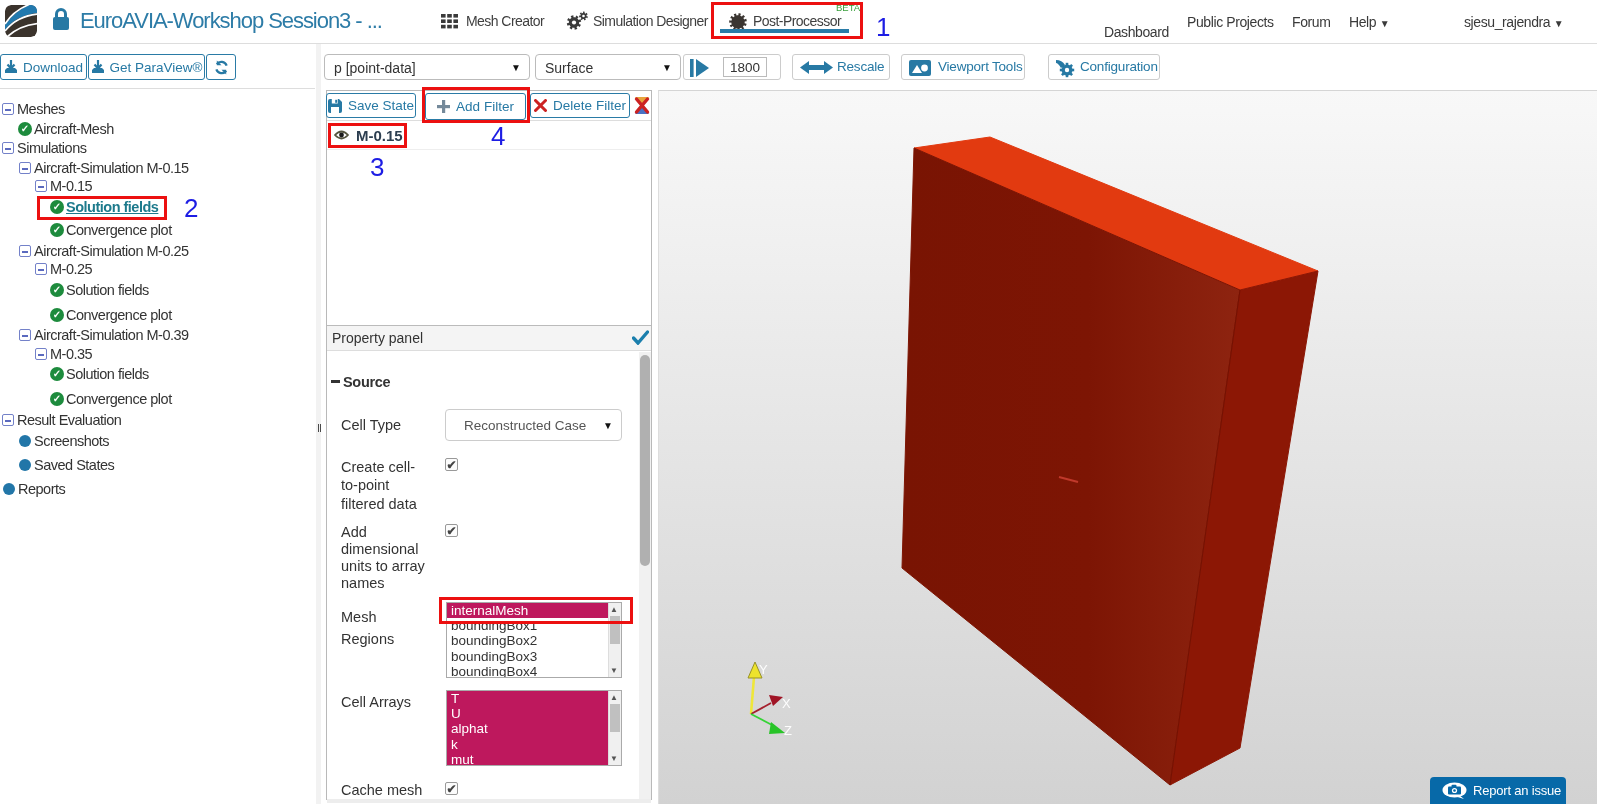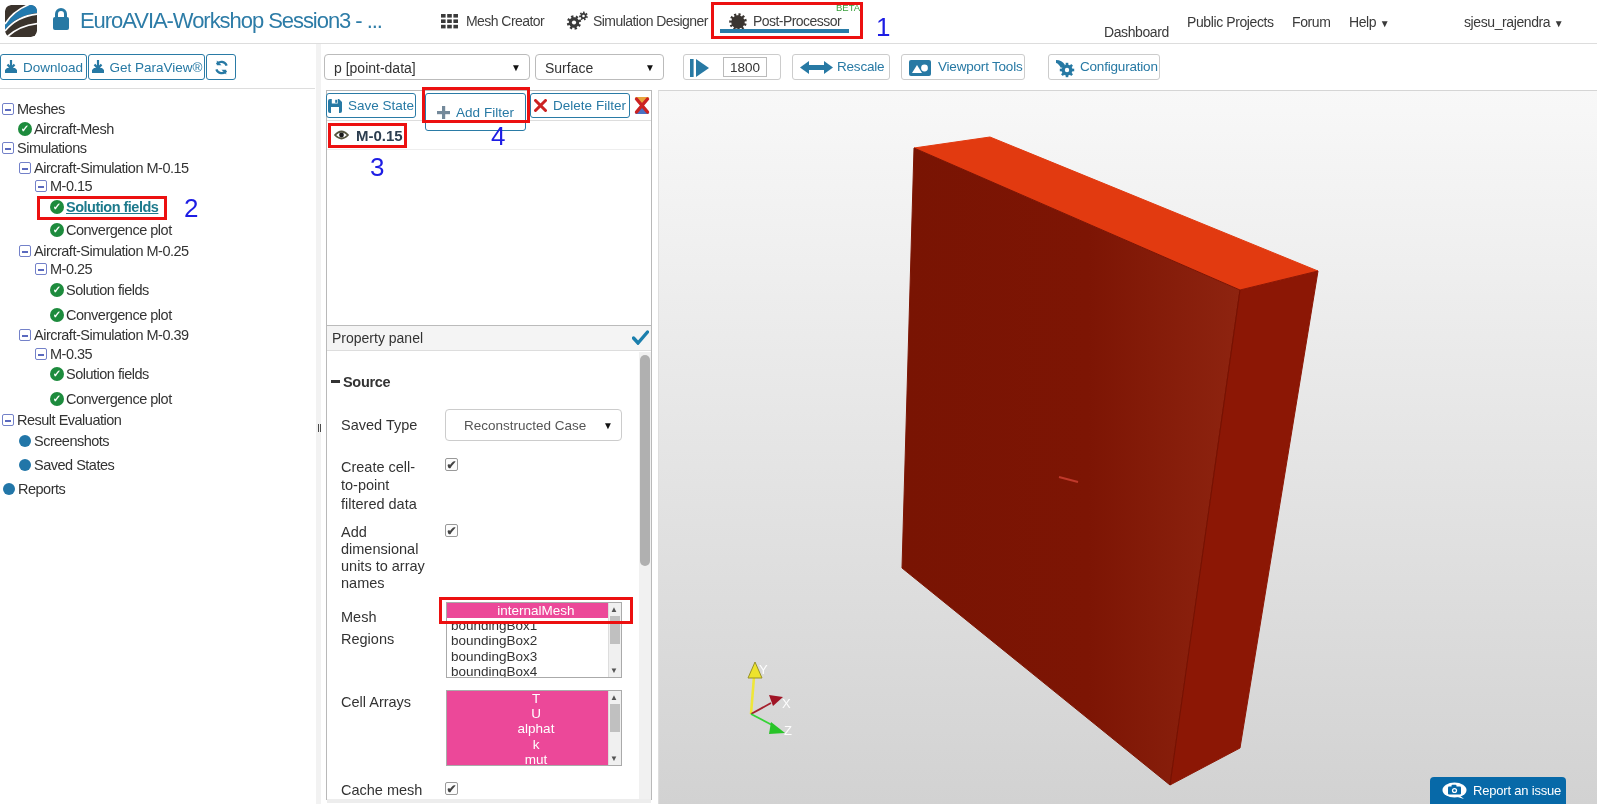--- a/index.html
+++ b/index.html
@@ -39,21 +39,21 @@
 #midpanel { position:absolute; left:316px; top:90px; width:341px; height:714px; background:#fff; }
 #filterbox { position:absolute; left:326px; top:90px; width:326px; height:710px; border:1px solid #b9b9b9; background:#fff; }
 #prophdr { position:absolute; left:327px; top:325px; width:324px; height:26px; background:#f4f4f4;
   border-top:1px solid #bbb; border-bottom:1px solid #ddd; }
 .plabel { position:absolute; font-size:14.5px; color:#333; }
 .checkbox { position:absolute; width:13px; height:13px; border:1px solid #999; border-radius:2px;
   background:#fcfcfc; color:#444; font-size:12px; line-height:12px; text-align:center; font-weight:bold;}
 .listbox { position:absolute; width:176px; height:76px; border:1px solid #aaa; background:#fff;
   font-size:13.5px; color:#333; overflow:hidden; }
 .li { height:15.2px; line-height:15.2px; padding-left:4px; white-space:nowrap; }
-.li.sel { background:#ec4899; color:#fff;text-align:center; }
+.li.sel { background:#be185d; color:#fff; }
 
 #viewport { position:absolute; left:658px; top:90px; width:939px; height:714px;
   border-left:1px solid #ddd; border-top:1px solid #d5d5d5;
   background:linear-gradient(180deg,#f8f8f8 0%,#d2d2d2 100%); }
 #reportbtn { position:absolute; left:1430px; top:777px; width:136px; height:27px;
   background:#0769a8; border-radius:4px 4px 0 0; color:#fff; font-size:13px; white-space:nowrap; }
 
 .redbox { position:absolute; border:3px solid #ec1010; background:transparent; }
 .bluenum { position:absolute; color:#1d1de4; font-size:26px; }
 </style>
@@ -190,21 +190,21 @@
   <div class="bdot" style="left:3px;top:483px"></div>
   <div class="treetxt" style="left:18px;top:481px">Reports</div>
 </div>
 
 
 <div id="toolbar"></div>
 <div class="dd" style="left:324px;top:54px;width:206px">
       <span class="lbl">p [point-data]</span>
       <span class="arr">▼</span>
     </div>
-<div class="dd" style="left:535px;top:54px;width:129px">
+<div class="dd" style="left:535px;top:54px;width:146px">
       <span class="lbl">Surface</span>
       <span class="arr">▼</span>
     </div>
 <div class="tbtn" style="left:683px;top:54px;width:98px">
   <svg class="abs" style="left:6px;top:4px" width="19" height="18" viewBox="0 0 19 18">
         <rect x="0" y="0" width="3.6" height="18" fill="#2779a4"></rect>
         <path d="M6 0 L19 9 L6 18 Z" fill="#2779a4"></path>
       </svg>
   <input class="abs" style="left: 39px; top: 2px; width: 44px; height: 20px; border: 1px solid rgb(187, 187, 187); font-size: 13.5px; color: rgb(51, 51, 51); padding-left: 6px; font-family: inherit;" value="1800">
 </div>
@@ -249,21 +249,21 @@
 <div class="btn-blue" style="left:326px;top:93px;width:90px;height:25px">
   <svg width="14" height="14" viewBox="0 0 14 14" style="margin-right:6px">
         <g fill="#2779a4">
           <path d="M0 2 a2 2 0 0 1 2-2 L11 0 L14 3 L14 12 a2 2 0 0 1 -2 2 L2 14 a2 2 0 0 1 -2-2 Z"></path>
         </g>
         <rect x="3" y="8" width="8" height="6" fill="#fff"></rect>
         <rect x="3.8" y="0" width="6" height="4.5" fill="#fff"></rect>
         <rect x="7.2" y="0.8" width="2" height="3" fill="#2779a4"></rect>
       </svg>
   Save State</div>
-<div class="btn-blue" style="left:425px;top:93px;width:101px;height:38px">
+<div class="btn-blue" style="left:425px;top:93px;width:101px;height:27px">
   <svg width="13" height="13" viewBox="0 0 13 13" style="margin-right:6px">
         <g fill="#74899a">
           <rect x="5" y="0" width="3.2" height="13"></rect>
           <rect x="0" y="5" width="13" height="3.2"></rect>
         </g>
       </svg>
   Add Filter</div>
 <div class="btn-blue" style="left:530px;top:93px;width:100px;height:25px">
   <svg width="13" height="13" viewBox="0 0 13 13" style="margin-right:6px">
         <g stroke="#cc2222" stroke-width="3" stroke-linecap="round">
@@ -295,21 +295,21 @@
       <path d="M1.5 8 L6 13 L15.5 2" fill="none" stroke="#1b7fad" stroke-width="3.4" stroke-linecap="round"></path>
     </svg>
 
 <div class="abs" style="left:639px;top:352px;width:12px;height:447px;background:#f1f1f1"></div>
 <div class="abs" style="left:640px;top:355px;width:10px;height:211px;background:#b0b0b0;border-radius:5px"></div>
 <div class="abs" style="left:327px;top:799px;width:324px;height:4px;background:#ededed"></div>
 
 <div class="abs" style="left:331px;top:380px;width:9px;height:3px;background:#333"></div>
 <div class="plabel" style="left:343px;top:374px;font-weight:bold;letter-spacing:-0.3px">Source</div>
 
-<div class="plabel" style="left:341px;top:417px">Saved Type</div>
+<div class="plabel" style="left:341px;top:417px">Cell Type</div>
 <div class="dd" style="left:445px;top:409px;width:177px;height:32px;border-color:#ccc">
       <span class="lbl" style="left:18px;top:8px;color:#555;font-size:13.5px">Reconstructed Case</span>
       <span class="arr" style="top:10px">▼</span>
     </div>
 
 <div class="checkbox" style="left:445px;top:458px">✔</div>
 <div class="plabel" style="left:341px;top:458px;line-height:18.4px">Create cell-<br>to-point<br>filtered data</div>
 
 <div class="checkbox" style="left:445px;top:524px">✔</div>
 <div class="plabel" style="left:341px;top:524px;line-height:17px">Add<br>dimensional<br>units to array<br>names</div>

